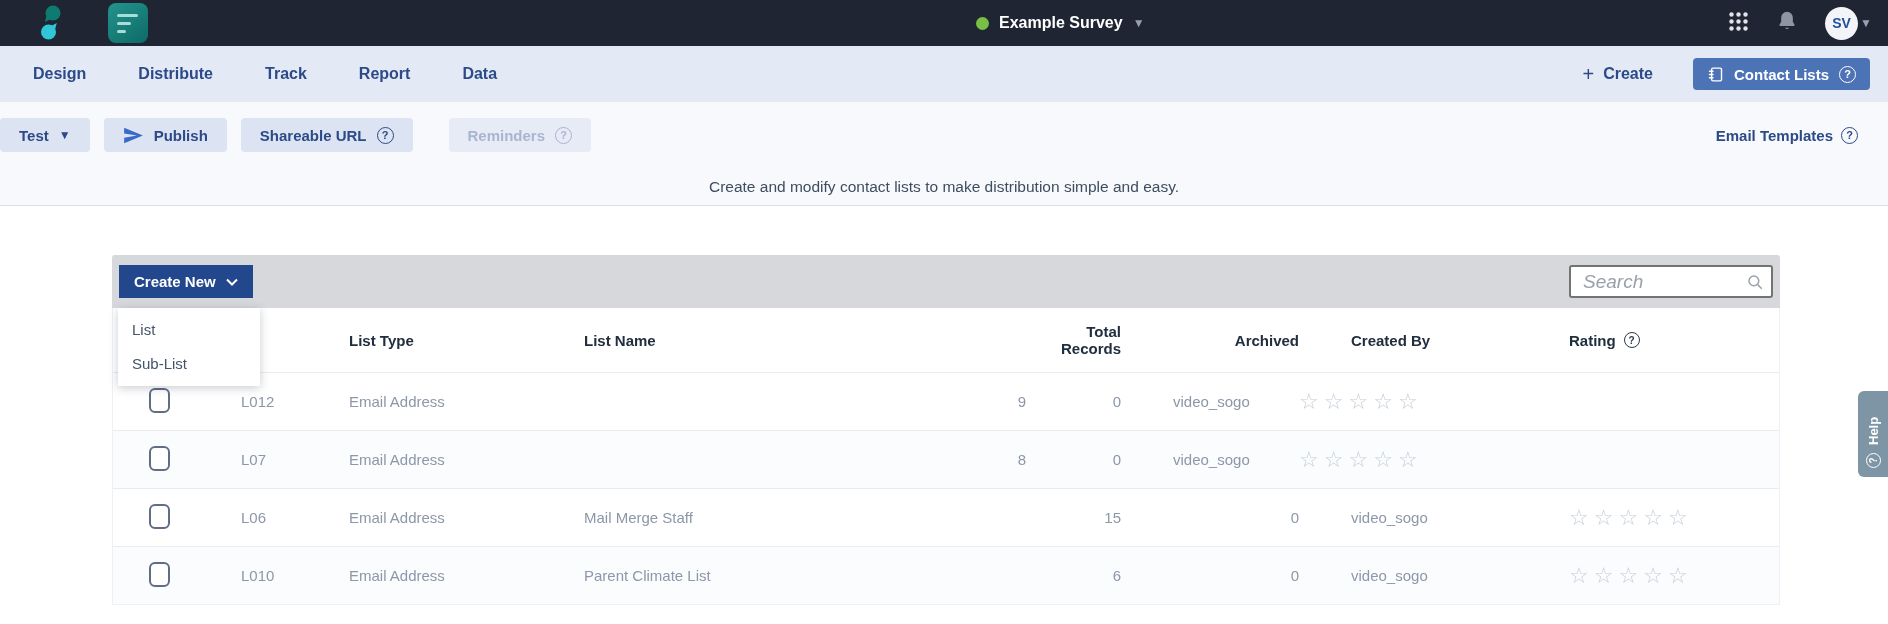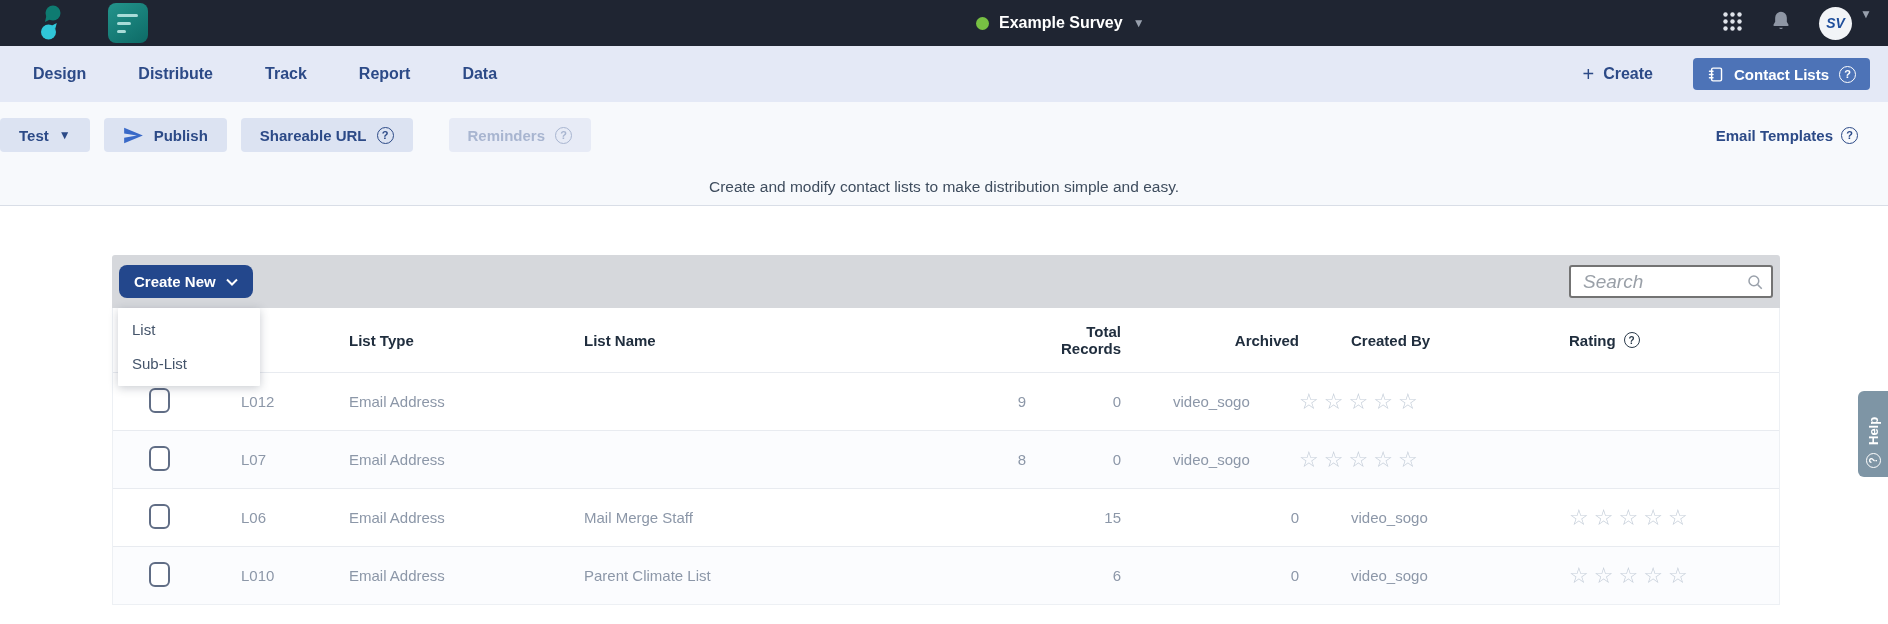--- a/index.html
+++ b/index.html
@@ -14,21 +14,21 @@
              display: flex; flex-direction: column; justify-content: center; gap: 5px; padding-left: 9px; cursor: pointer; }
   .menu-sq i { display: block; height: 3px; border-radius: 2px; background: #a8dcd8; }
   .menu-sq i:nth-child(1) { width: 21px; }
   .menu-sq i:nth-child(2) { width: 14px; }
   .menu-sq i:nth-child(3) { width: 9px; }
   .survey-sel { position: absolute; left: 976px; top: 0; height: 46px; display: flex; align-items: center; gap: 10px; cursor: pointer; }
   .dot-green { width: 13px; height: 13px; border-radius: 50%; background: #77c043; }
   .survey-name { color: #fff; font-size: 16px; font-weight: bold; }
   .caret { color: #98a0ad; font-size: 12px; }
   .top-right { margin-left: auto; margin-right: 16px; display: flex; align-items: center; gap: 28px; }
-  .avatar-wrap { display: flex; gap: 8px; cursor: pointer; font-style: italic; }
+  .avatar-wrap { display: flex; align-items: center; gap: 2px; cursor: pointer; }
   .avatar { width: 33px; height: 33px; border-radius: 50%; background: #f2f4f7; color: #1f4e9b;
             font-size: 14px; font-weight: bold; display: flex; align-items: center; justify-content: center; }
 
   
   .tabs-bar { height: 56px; background: #e4e9f6; display: flex; align-items: center; }
   .tabs { display: flex; gap: 52px; margin-left: 33px; }
   .tab { color: #2c4a87; font-size: 16px; font-weight: bold; cursor: pointer; }
   .tabs-right { margin-left: auto; display: flex; align-items: center; gap: 40px; margin-right: 18px; }
   .create-link { color: #2c4a87; font-size: 16px; font-weight: bold; display: flex; align-items: center; gap: 9px; cursor: pointer; }
   .plus { font-size: 20px; font-weight: normal; }
@@ -47,21 +47,21 @@
   .email-templates { margin-left: auto; color: #2c4a87; font-size: 15px; font-weight: bold;
                      display: flex; align-items: center; gap: 8px; cursor: pointer; }
   .desc { text-align: center; margin-top: 26px; color: #3f4d5e; font-size: 15.5px; }
 
   
   .content { padding-top: 49px; background: #fff; }
   .panel { margin-left: 112px; width: 1668px; position: relative; }
   .panel-toolbar { height: 53px; background: #d6d8dc; border-radius: 3px 3px 0 0;
                    display: flex; align-items: center; justify-content: space-between; padding: 0 7px; }
   .create-new { background: #23478c; border: none; color: #fff; font-family: inherit; font-size: 15px; font-weight: bold;
-                height: 33px; padding: 0 15px; border-radius: 8px; display: flex; align-items: center; gap: 10px; cursor: pointer; }
+                height: 33px; padding: 0 15px; border-radius: 0; display: flex; align-items: center; gap: 10px; cursor: pointer; }
   .search-wrap { position: relative; }
   .search-input { width: 204px; height: 33px; border: 2px solid #737373; border-radius: 3px; background: #fff;
                   padding: 0 32px 0 12px; font-family: inherit; font-size: 19px; font-style: italic; color: #555; }
   .search-input::placeholder { color: #9aa0a8; font-style: italic; }
   .search-icon { position: absolute; right: 9px; top: 8px; }
 
   
   .dropdown { position: absolute; left: 6px; top: 53px; width: 142px; background: #fff; z-index: 5;
               box-shadow: 0 2px 10px rgba(40,50,70,.25); padding: 5px 0; border-radius: 1px; }
   .menu-item { height: 34px; line-height: 34px; padding-left: 14px; color: #44546a; font-size: 15px; cursor: pointer; }

